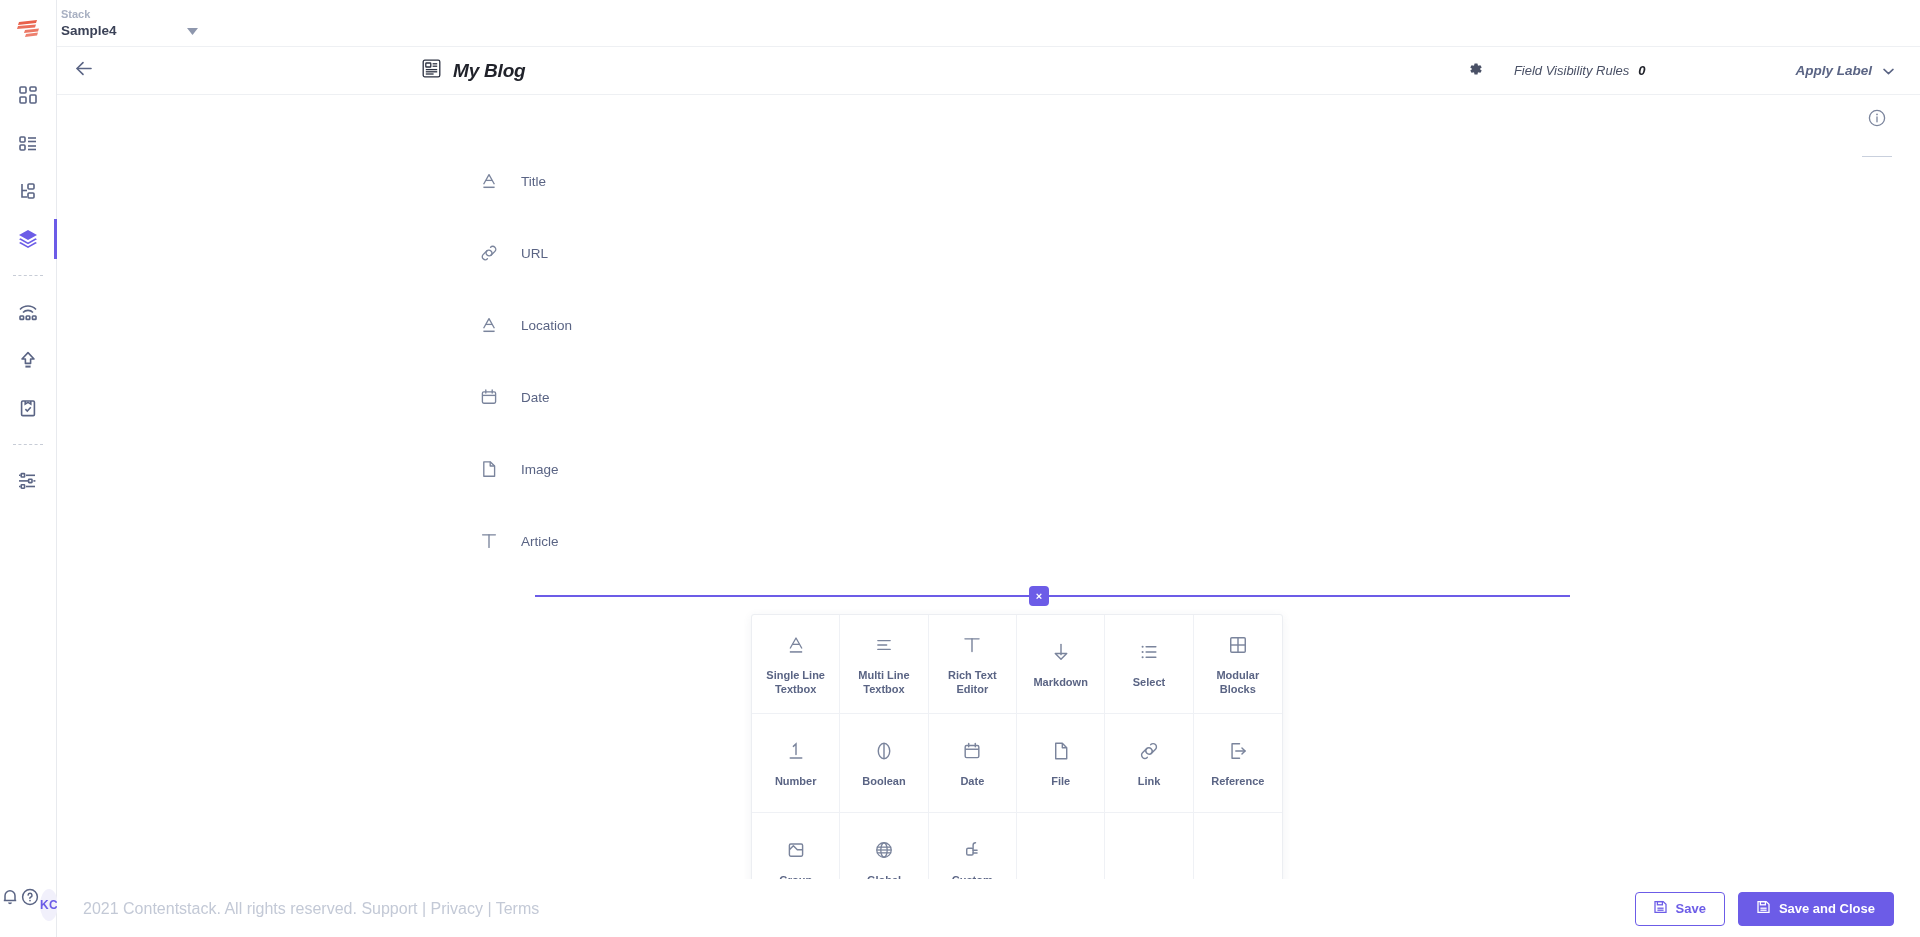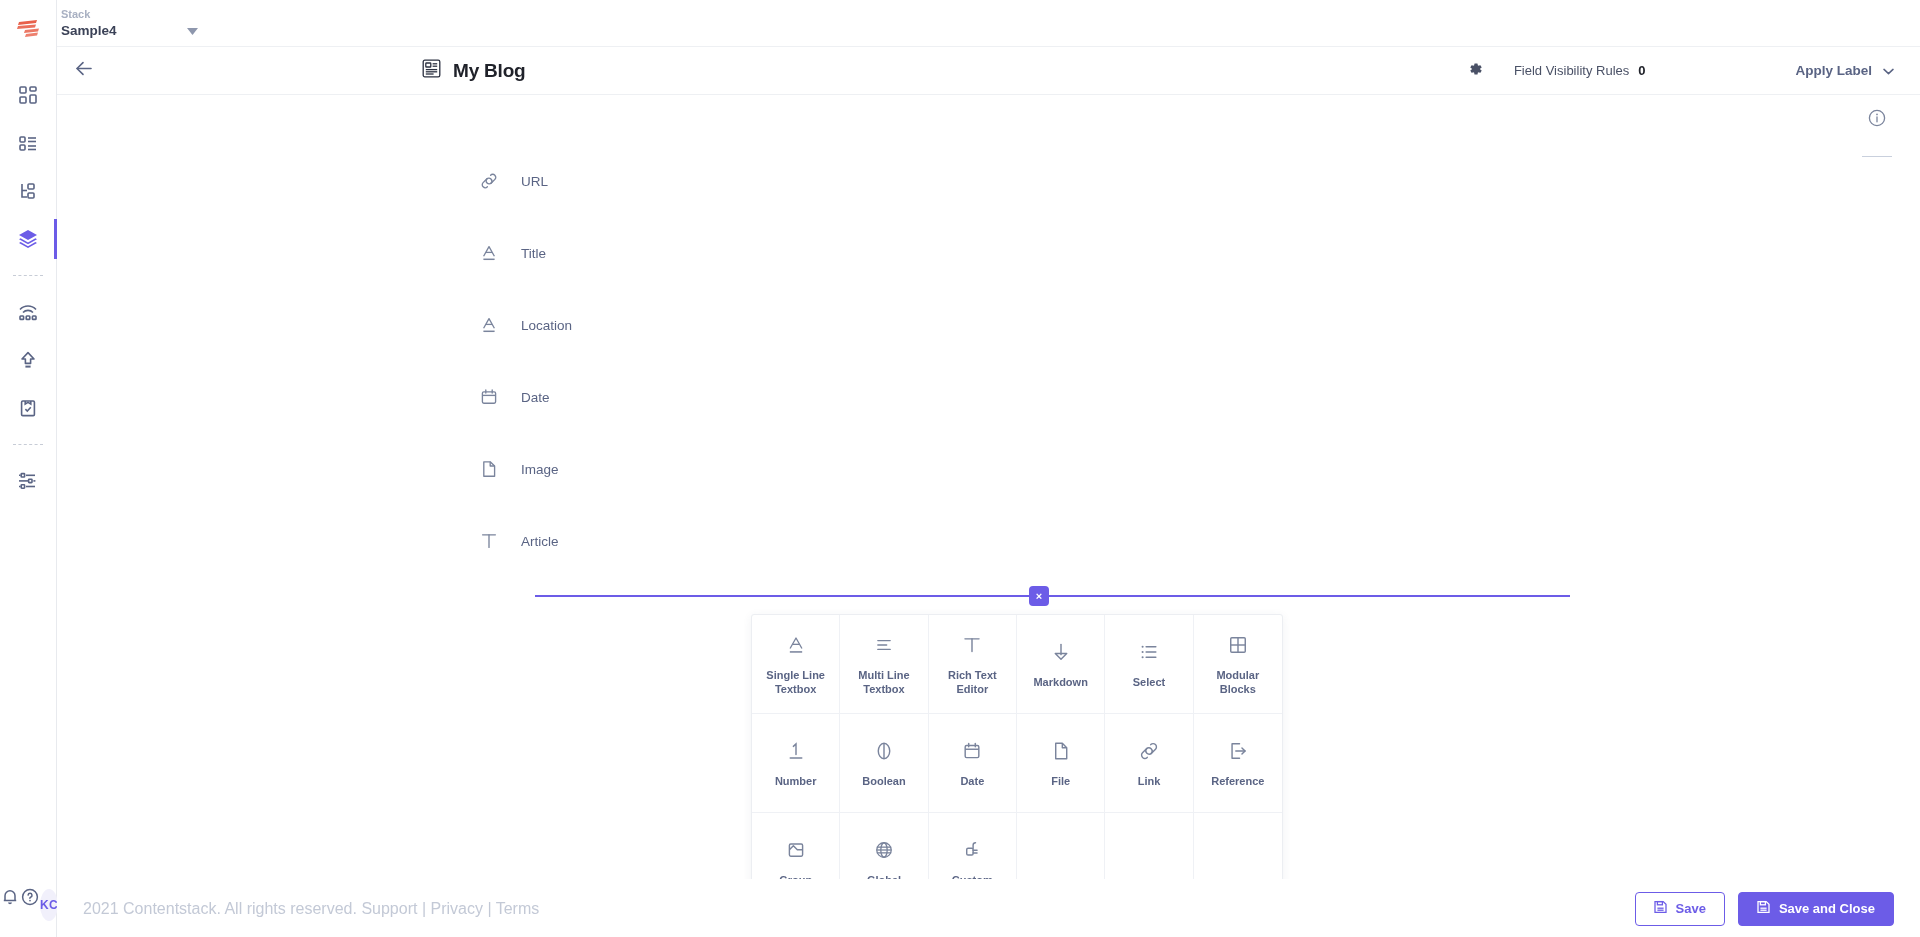--- a/index.html
+++ b/index.html
@@ -81,20 +81,21 @@
     width: 1863px; height: 891px;
     display: flex; flex-direction: column;
     border-top: 1px solid #eef0f3;
     background: #fff;
   }
   .entry-header {
     height: 48px; min-height: 48px;
     border-bottom: 1px solid #eef0f3;
     display: flex; align-items: center;
     padding: 0 26px 0 10px;
+    font-style: italic;
   }
   .back-btn {
     width: 34px; height: 34px; display: flex;
     align-items: center; justify-content: center; cursor: pointer;
   }
   .title-block {
     display: flex; align-items: center; gap: 11px;
     margin-left: 320px;
   }
   .title-text { font-size: 19px; font-weight: bold; color: #20222a; letter-spacing: -.2px; }
@@ -398,37 +399,37 @@
             <line x1="10" y1="9" x2="10" y2="13.8" stroke-linecap="round"></line>
           </svg>
         </span>
         <div class="info-underline"></div>
       </div>
 
       <div class="fields">
 
         <div class="field-row">
           <span class="field-icon">
-            <svg width="20" height="20" viewBox="0 0 20 20" fill="none" stroke="#7a849c" stroke-width="1.35" stroke-linecap="round">
-              <path d="M11.6 4.2 a3 3 0 0 1 4.3 4.2 l-3.6 3.6 a3 3 0 0 1-4.3-4.2"></path>
-              <path d="M8.4 15.8 a3 3 0 0 1-4.3-4.2 l3.6-3.6 a3 3 0 0 1 4.3 4.2"></path>
-            </svg>
-          </span>
-          <span class="field-label">URL</span>
-        </div>
-
-        <div class="field-row">
-          <span class="field-icon">
             <svg width="20" height="20" viewBox="0 0 20 20" fill="none" stroke="#7a849c" stroke-width="1.3">
               <path d="M4.6 13.2 L10 3.6 L15.4 13.2" stroke-linejoin="round"></path>
               <line x1="6.9" y1="9.4" x2="13.1" y2="9.4"></line>
               <line x1="4.4" y1="16.3" x2="15.6" y2="16.3" stroke-width="1.5"></line>
             </svg>
           </span>
           <span class="field-label">Title</span>
+        </div>
+
+        <div class="field-row">
+          <span class="field-icon">
+            <svg width="20" height="20" viewBox="0 0 20 20" fill="none" stroke="#7a849c" stroke-width="1.35" stroke-linecap="round">
+              <path d="M11.6 4.2 a3 3 0 0 1 4.3 4.2 l-3.6 3.6 a3 3 0 0 1-4.3-4.2"></path>
+              <path d="M8.4 15.8 a3 3 0 0 1-4.3-4.2 l3.6-3.6 a3 3 0 0 1 4.3 4.2"></path>
+            </svg>
+          </span>
+          <span class="field-label">URL</span>
         </div>
 
         <div class="field-row">
           <span class="field-icon">
             <svg width="20" height="20" viewBox="0 0 20 20" fill="none" stroke="#7a849c" stroke-width="1.3">
               <path d="M4.6 13.2 L10 3.6 L15.4 13.2" stroke-linejoin="round"></path>
               <line x1="6.9" y1="9.4" x2="13.1" y2="9.4"></line>
               <line x1="4.4" y1="16.3" x2="15.6" y2="16.3" stroke-width="1.5"></line>
             </svg>
           </span>

